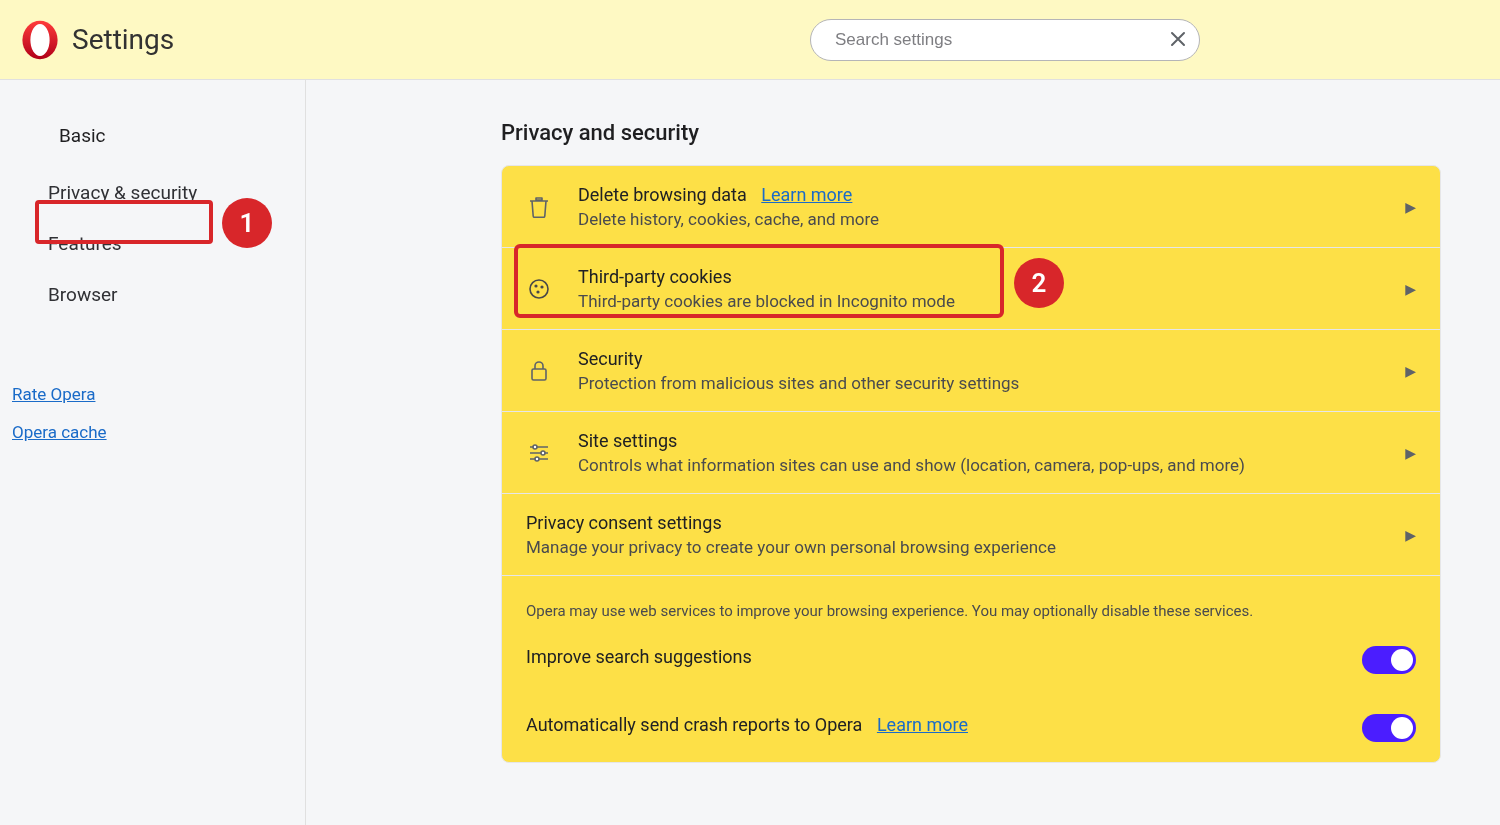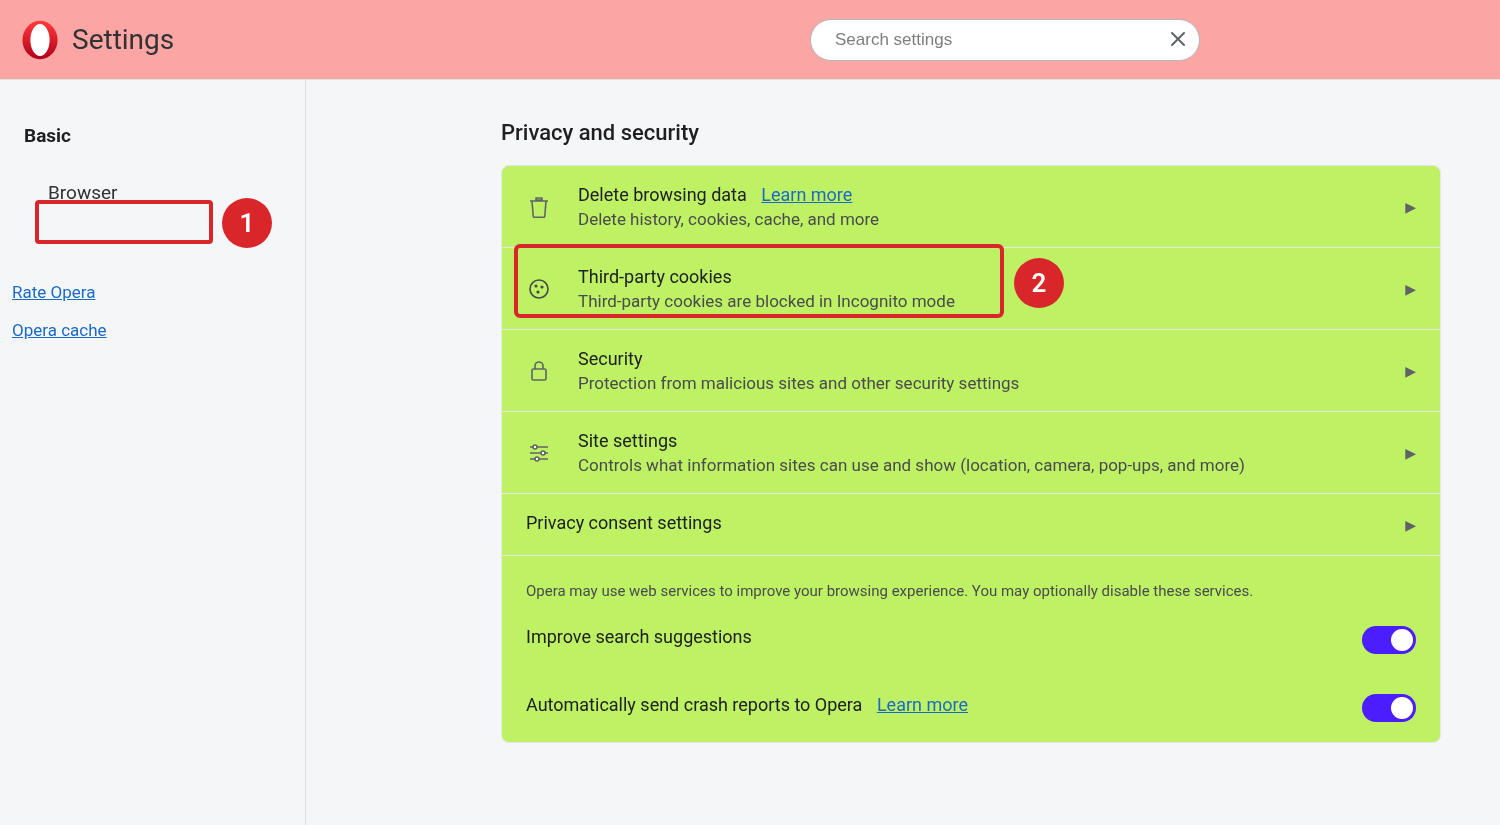--- a/index.html
+++ b/index.html
@@ -5,21 +5,21 @@
     * { margin: 0; padding: 0; box-sizing: border-box; }
     body {
       font-family: -apple-system, BlinkMacSystemFont, "Segoe UI", Roboto, sans-serif;
       background: #f5f6f8;
       color: #202124;
       width: 1500px;
       height: 825px;
       overflow: hidden;
     }
     .header {
-      background: #fca5a5;
+      background: #fef9c3;
       height: 80px;
       display: flex;
       align-items: center;
       padding: 0 20px;
       border-bottom: 1px solid #e0e0e0;
     }
     .opera-logo {
       width: 40px;
       height: 40px;
       margin-right: 12px;
@@ -63,23 +63,24 @@
     }
     .sidebar {
       width: 306px;
       border-right: 1px solid #e0e0e0;
       padding: 28px 0 0 0;
       display: flex;
       flex-direction: column;
     }
     .sidebar-heading {
       font-size: 19px;
-      font-weight: 700;
+      font-weight: 400;
       color: #1f1f21;
-      padding: 16px 0 20px 24px;
+      padding: 16px 0 20px 39px;
+      margin-left: 20px;
     }
     .sidebar-item {
       font-size: 19px;
       color: #303135;
       padding: 14px 0 14px 48px;
       cursor: pointer;
       position: relative;
     }
     .highlight-box-1 {
       position: absolute;
@@ -128,21 +129,21 @@
       margin-left: 195px;
       width: 940px;
     }
     .section-title {
       font-size: 22px;
       font-weight: 500;
       color: #1f1f21;
       margin-bottom: 20px;
     }
     .card {
-      background: #bef264;
+      background: #fde047;
       border: 1px solid #e6e6e8;
       border-radius: 8px;
       overflow: hidden;
     }
     .row {
       display: flex;
       align-items: center;
       padding: 18px 24px;
       border-bottom: 1px solid #e6e6e8;
       cursor: pointer;
@@ -269,20 +270,26 @@
           <path d="M2 2 L14 14 M14 2 L2 14" stroke="#5f6368" stroke-width="2" stroke-linecap="round"></path>
         </svg>
     </span>
   </div>
 </div>
 
 <div class="body">
   <div class="sidebar">
     <div class="sidebar-heading">Basic</div>
     <div class="sidebar-item">
+      <span>Privacy &amp; security</span>
+    </div>
+    <div class="sidebar-item">
+      <span>Features</span>
+    </div>
+    <div class="sidebar-item">
       <span>Browser</span>
     </div>
     <div class="sidebar-footer">
       <a class="sidebar-link">Rate Opera</a>
       <a class="sidebar-link">Opera cache</a>
     </div>
     <div class="highlight-box-1"></div>
     <div class="badge-1">1</div>
   </div>
 
@@ -353,20 +360,21 @@
             <div class="row-title">Site settings</div>
             <div class="row-sub">Controls what information sites can use and show (location, camera, pop-ups, and more)</div>
           </div>
           <span class="row-arrow">▶</span>
         </div>
 
         <div class="row">
           <span class="row-icon-spacer"></span>
           <div class="row-text" style="margin-left:-52px;">
             <div class="row-title">Privacy consent settings</div>
+            <div class="row-sub">Manage your privacy to create your own personal browsing experience</div>
           </div>
           <span class="row-arrow">▶</span>
         </div>
 
         <div class="info-text">Opera may use web services to improve your browsing experience. You may optionally disable these services.</div>
 
         <div class="toggle-row">
           <span class="toggle-label">Improve search suggestions</span>
           <div class="toggle"></div>
         </div>

